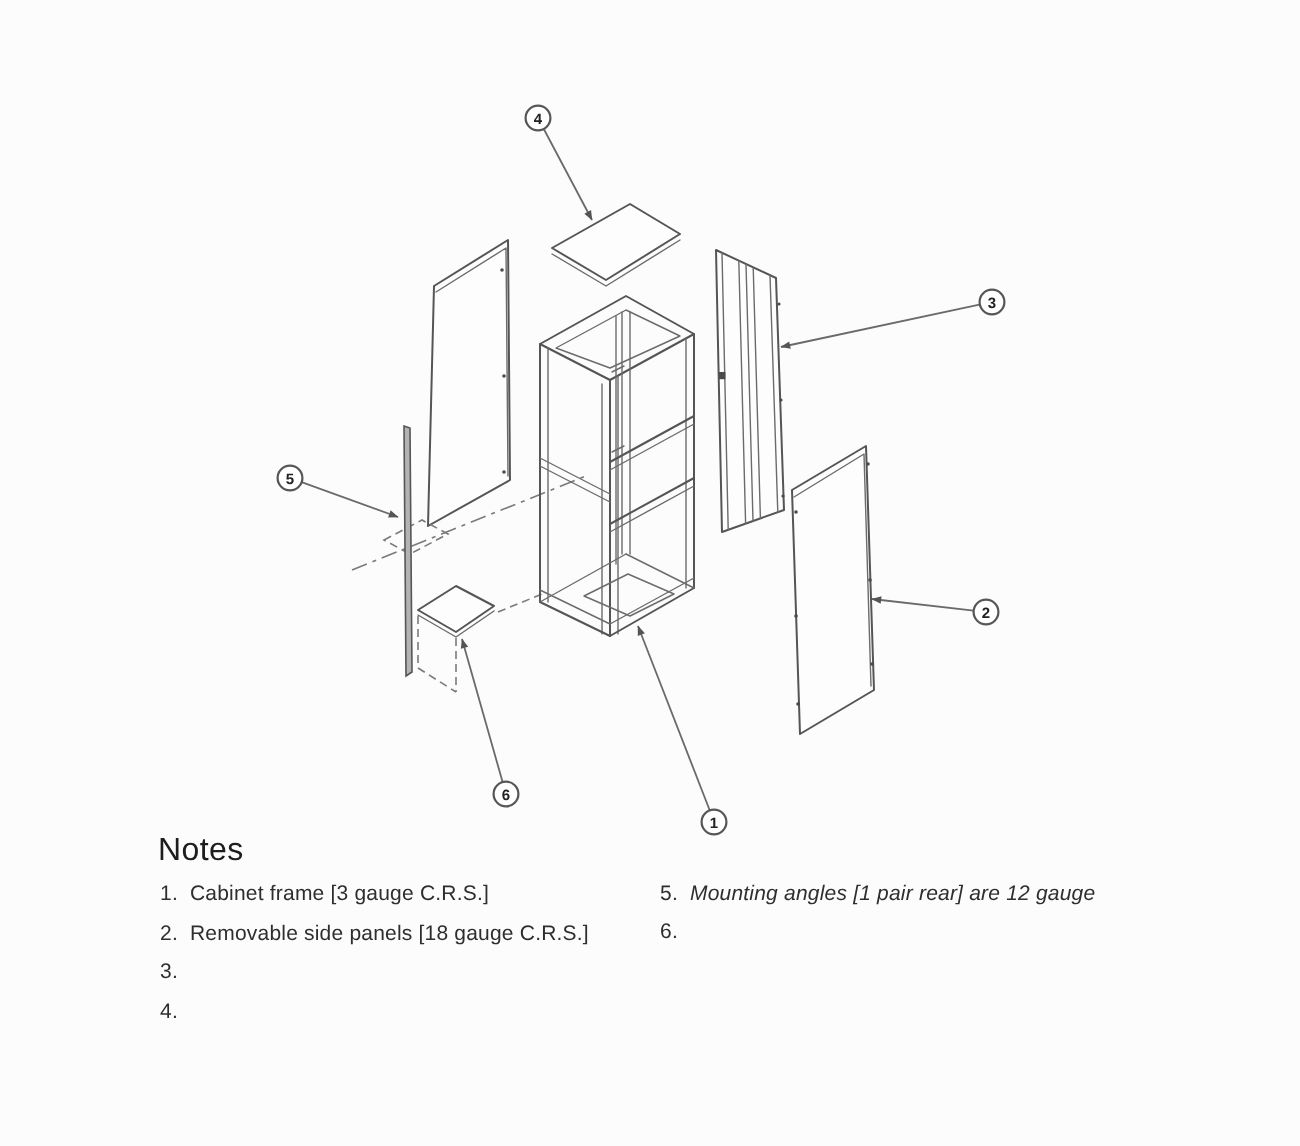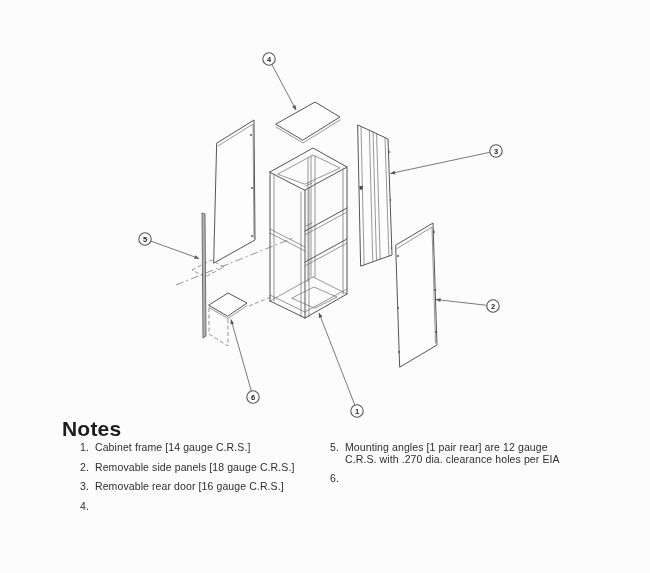--- a/index.html
+++ b/index.html
@@ -16,30 +16,30 @@
   .metal{fill:#b3b3b3;stroke:#565656;stroke-width:.8;}
   .dash{stroke:#7a7a7a;stroke-width:.8;fill:none;stroke-dasharray:4 2.5;}
   .dashdot{stroke:#7a7a7a;stroke-width:.8;fill:none;stroke-dasharray:8 3 2 3;}
   .leader{stroke:#6a6a6a;stroke-width:.9;fill:none;}
   .balloon{fill:#ffffff;stroke:#565656;stroke-width:1.1;}
   .balloon-num{font-family:"Liberation Sans",sans-serif;font-size:7.5px;font-weight:bold;fill:#222;text-anchor:middle;}
   .dot{fill:#4a4a4a;}
 
   
   .notes-heading{
-    position:absolute;left:62px;top:417px;
-    font-size:21px;font-weight:bold;color:#1d1d1d;letter-spacing:.2px;
+    position:absolute;left:79px;top:417px;
+    font-size:16px;font-weight:normal;color:#1d1d1d;letter-spacing:.2px;
   }
   .col-left{position:absolute;left:80px;top:442px;}
   .col-right{position:absolute;left:330px;top:442px;width:266px;}
   .note-item{display:flex;font-size:10.5px;color:#2e2e2e;line-height:11.5px;letter-spacing:.1px;}
   .col-left .note-item{margin-bottom:8px;white-space:nowrap;}
   .col-right .note-item{margin-bottom:7.5px;}
   .num{width:15px;flex:0 0 15px;}
-  .ln{display:block;}
+  .ln{display:block;font-style:italic;}
 </style>
 </head>
 <body>
 
 <div class="page">
 
   <svg class="diagram" width="650" height="573" viewBox="0 0 650 573">
     <defs>
       <marker id="arrowhead" viewBox="0 0 10 10" refX="9" refY="5" markerWidth="6" markerHeight="6" orient="auto">
         <path d="M0.5,1.5 L9.5,5 L0.5,8.5 z" fill="#555555"></path>
@@ -169,41 +169,39 @@
       <circle class="balloon" cx="357" cy="411" r="6.2"></circle>
       <text class="balloon-num" x="357" y="413.8">1</text>
     </g>
   </svg>
 
   <div class="notes-heading">Notes</div>
 
   <div class="col-left">
     <div class="note-item">
       <span class="num">1.</span>
-      <span class="txt">Cabinet frame [14 gauge C.R.S.]</span>
+      <span class="txt">Cabinet frame [3 gauge C.R.S.]</span>
     </div>
     <div class="note-item">
       <span class="num">2.</span>
       <span class="txt">Removable side panels [18 gauge C.R.S.]</span>
     </div>
     <div class="note-item">
       <span class="num">3.</span>
-      <span class="txt">Removable rear door [16 gauge C.R.S.]</span>
     </div>
     <div class="note-item">
       <span class="num">4.</span>
     </div>
   </div>
 
   <div class="col-right">
     <div class="note-item">
       <span class="num">5.</span>
       <span class="txt">
         <span class="ln">Mounting angles [1 pair rear] are 12 gauge</span>
-        <span class="ln">C.R.S. with .270 dia. clearance holes per EIA</span>
       </span>
     </div>
     <div class="note-item">
       <span class="num">6.</span>
     </div>
   </div>
 
 </div>
 
 </body></html>

